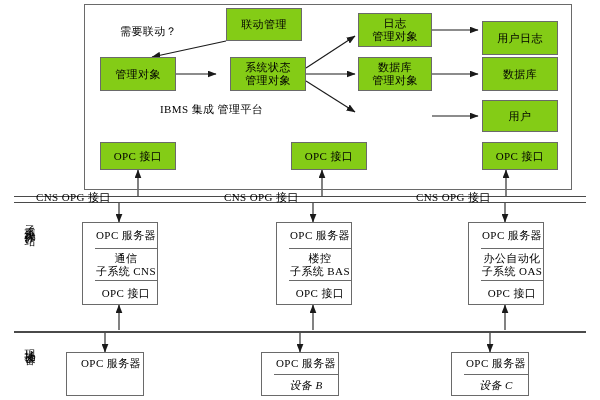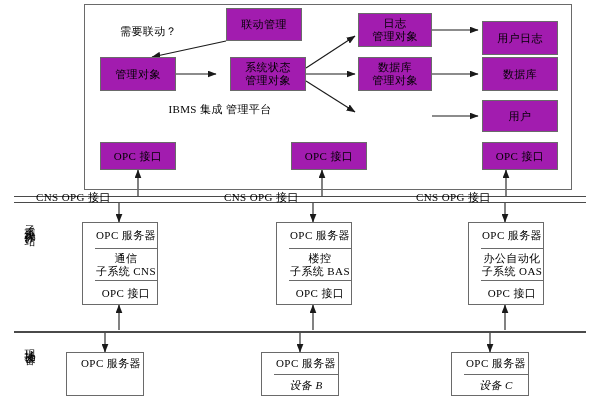--- a/index.html
+++ b/index.html
@@ -2,40 +2,40 @@
 <html><head>
 <meta charset="utf-8">
 <style>
   html,body{margin:0;padding:0;background:#ffffff;}
   body{width:600px;height:400px;overflow:hidden;
        font-family:"Liberation Serif","DejaVu Serif",serif;color:#000;}
   #stage{position:relative;width:600px;height:400px;}
   svg#wires{position:absolute;left:0;top:0;width:600px;height:400px;}
 
   .box{position:absolute;box-sizing:border-box;border:1px solid #6a6a6a;
-       background:#a21caf;display:flex;flex-direction:column;
+       background:#84cc16;display:flex;flex-direction:column;
        align-items:center;justify-content:center;
        font-size:11px;line-height:1.18;text-align:center;
        letter-spacing:.4px;z-index:3;}
   .box .ln{display:block;white-space:nowrap;}
 
   .stack{position:absolute;box-sizing:border-box;border:1px solid #6a6a6a;
          background:#fff;z-index:3;display:flex;flex-direction:column;padding-left:12px;}
   .stack .cell{box-sizing:border-box;display:flex;flex-direction:column;
        align-items:center;justify-content:center;font-size:11px;
        line-height:1.18;text-align:center;letter-spacing:.4px;flex:none;}
   .stack .cell + .cell{border-top:1px solid #6a6a6a;}
   .stack .cell .ln{display:block;white-space:nowrap;}
 
   .outer{position:absolute;box-sizing:border-box;border:1px solid #6a6a6a;
          background:transparent;z-index:1;}
 
   .caption{position:absolute;font-size:11px;white-space:nowrap;
            letter-spacing:.4px;z-index:4;background:transparent;}
-  .caption.multi{line-height:1.2;text-align:center;white-space:normal;}
+  .caption.multi{line-height:1.2;white-space:normal;}
 
   .vlabel{position:absolute;font-size:11px;letter-spacing:2px;
           writing-mode:vertical-rl;text-orientation:upright;
           z-index:4;white-space:nowrap;}
 
   .busline{position:absolute;background:#4a4a4a;height:1px;z-index:2;}
   .italic{font-style:italic;}
 </style>
 </head>
 <body>

